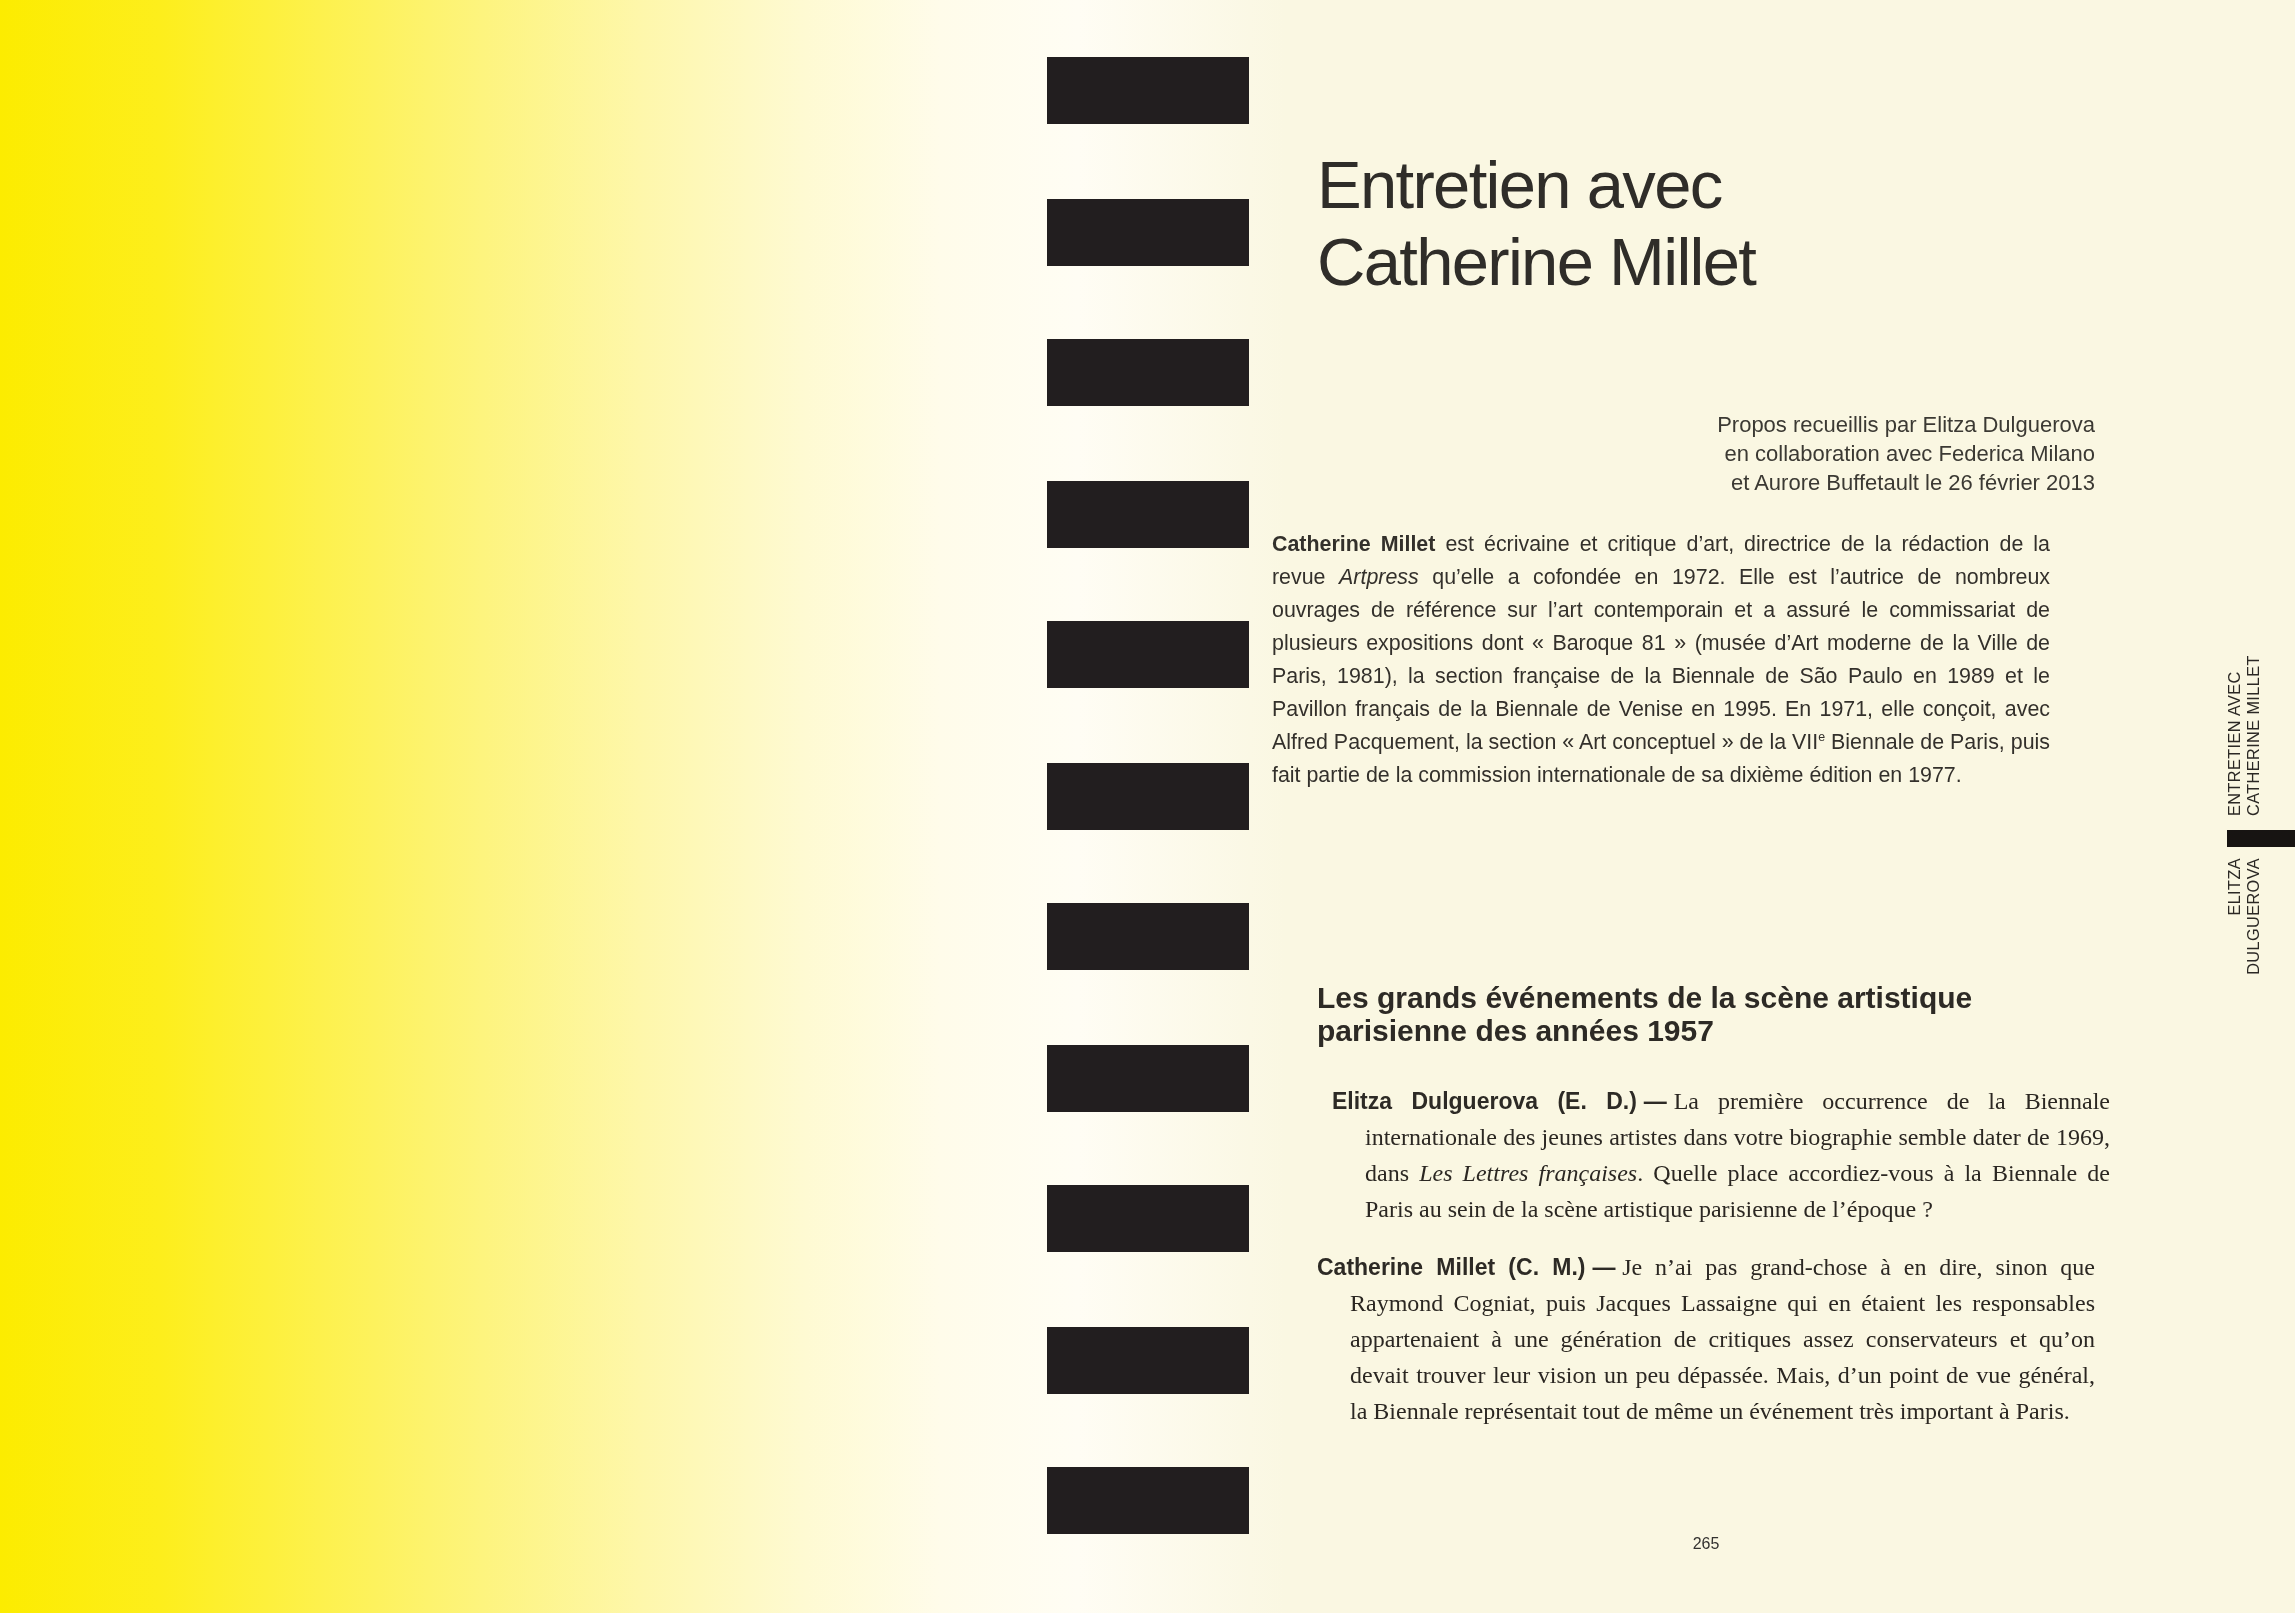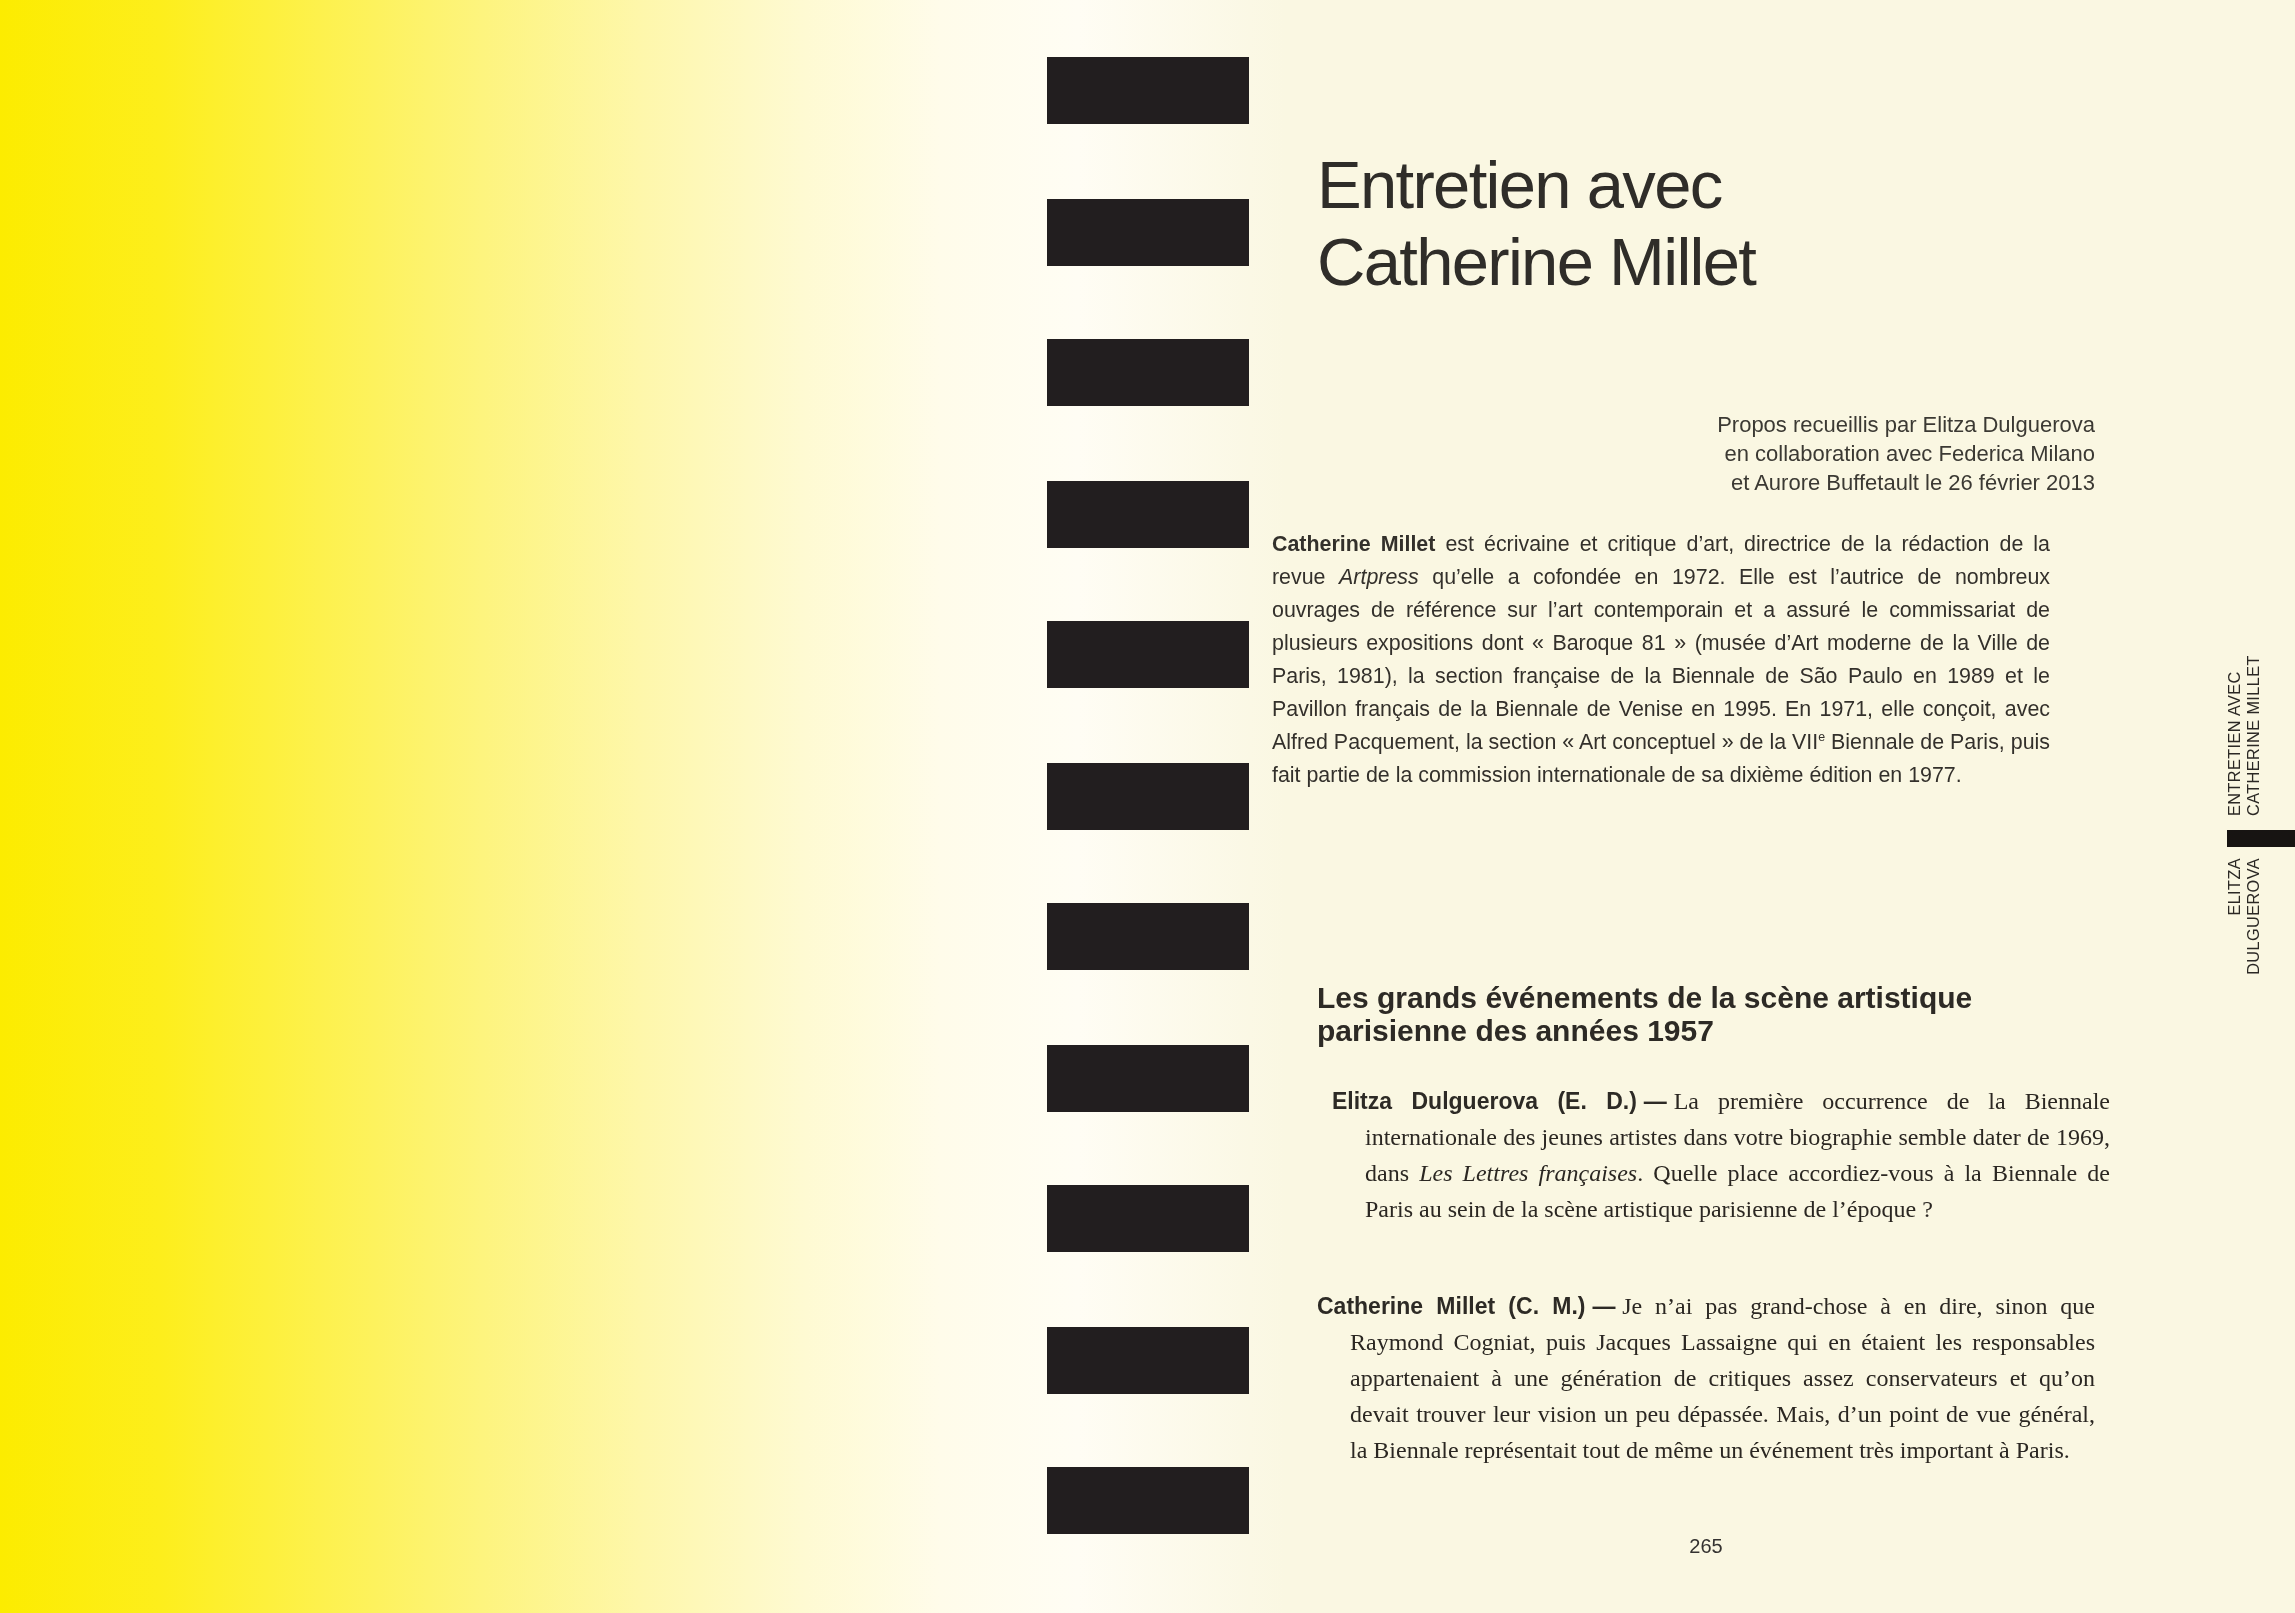--- a/index.html
+++ b/index.html
@@ -84,21 +84,21 @@
     width: 778px;
     font-family: "Liberation Serif", serif;
     font-size: 24px;
     line-height: 36px;
     text-align: justify;
     color: #2b2722;
     padding-left: 33px;
     text-indent: -33px;
   }
   .qa.qa-1 { top: 1083px; margin-left: 15px; }
-  .qa.qa-2 { top: 1249px; margin-top: 39px; }
+  .qa.qa-2 { top: 1249px; }
   .speaker {
     font-family: "Liberation Sans", sans-serif;
     font-weight: bold;
     font-size: 23px;
     color: #2d2a25;
   }
   .dash { padding: 0 6.9px; }
 
   
   .vtext {
@@ -126,21 +126,21 @@
     background: #171412;
   }
 
   
   .page-number {
     position: absolute;
     left: 1317px;
     top: 1535px;
     width: 778px;
     text-align: center;
-    font-size: 20px;
+    font-size: 16px;
     color: #343230;
   }
 </style>
 </head>
 <body>
 
 <div class="page">
 
   <div class="block-column">
       <div class="deco-block" style="top: 57px; height: 67px; background: rgb(34, 30, 31);"></div>

